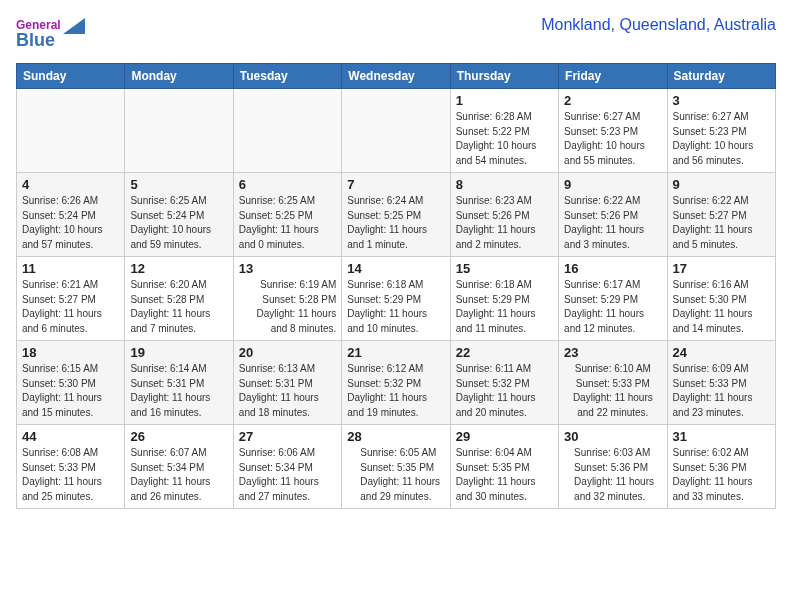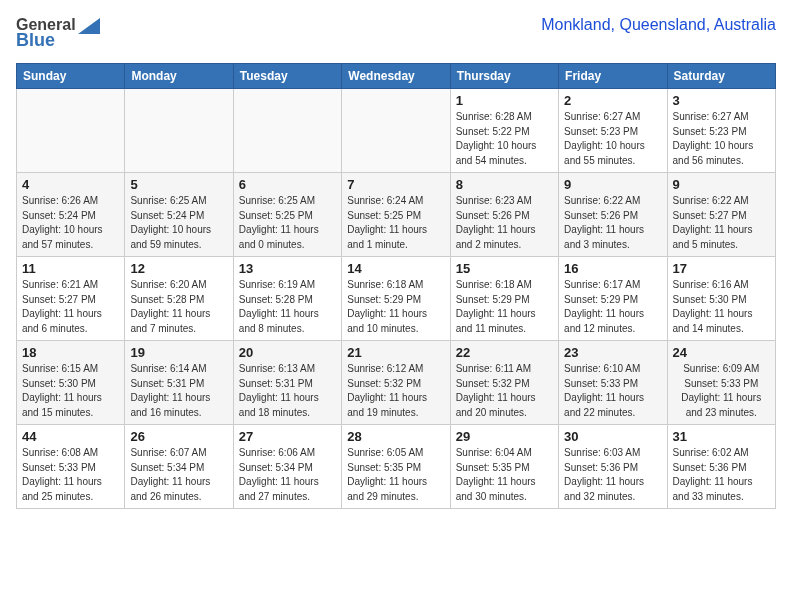--- a/index.html
+++ b/index.html
@@ -76,21 +76,21 @@
       color: #333;
       line-height: 1.45;
     }
   </style>
 </head>
 <body>
 
 <div class="header-area">
   <div class="logo">
     <div class="logo-row">
-      <span style="font-size:16px;font-weight:bold;color:#404040;">General</span>
+      <span style="font-size:12px;font-weight:bold;color:#a21caf;">General</span>
       <svg width="22" height="16" viewBox="0 0 22 16" style="margin-left:2px;margin-top:2px;">
         <polygon points="0,16 22,0 22,16" fill="#3472b5"></polygon>
       </svg>
     </div>
     <span style="font-size:18px;font-weight:bold;color:#3472b5;margin-top:-4px;">Blue</span>
   </div>
   <div class="title-area">
     <div class="location-title">Monkland, Queensland, Australia</div>
   </div>
 </div>
@@ -196,21 +196,21 @@
         </td>
         <td>
           <div class="day-number">12</div>
           <div class="cell-info" style="white-space: pre-line;">Sunrise: 6:20 AM
 Sunset: 5:28 PM
 Daylight: 11 hours
 and 7 minutes.</div>
         </td>
         <td>
           <div class="day-number">13</div>
-          <div class="cell-info" style="white-space: pre-line;">Sunrise: 6:19 AM
+          <div class="cell-info" style="white-space: pre-line; text-align: right;">Sunrise: 6:19 AM
 Sunset: 5:28 PM
 Daylight: 11 hours
 and 8 minutes.</div>
         </td>
         <td>
           <div class="day-number">14</div>
           <div class="cell-info" style="white-space: pre-line;">Sunrise: 6:18 AM
 Sunset: 5:29 PM
 Daylight: 11 hours
 and 10 minutes.</div>
@@ -268,28 +268,28 @@
         </td>
         <td>
           <div class="day-number">22</div>
           <div class="cell-info" style="white-space: pre-line;">Sunrise: 6:11 AM
 Sunset: 5:32 PM
 Daylight: 11 hours
 and 20 minutes.</div>
         </td>
         <td>
           <div class="day-number">23</div>
-          <div class="cell-info" style="white-space: pre-line;">Sunrise: 6:10 AM
+          <div class="cell-info" style="white-space: pre-line; text-align: center;">Sunrise: 6:10 AM
 Sunset: 5:33 PM
 Daylight: 11 hours
 and 22 minutes.</div>
         </td>
         <td>
           <div class="day-number">24</div>
-          <div class="cell-info" style="white-space: pre-line; text-align: center;">Sunrise: 6:09 AM
+          <div class="cell-info" style="white-space: pre-line;">Sunrise: 6:09 AM
 Sunset: 5:33 PM
 Daylight: 11 hours
 and 23 minutes.</div>
         </td>
       </tr>
       <tr>
         <td>
           <div class="day-number">44</div>
           <div class="cell-info" style="white-space: pre-line;">Sunrise: 6:08 AM
 Sunset: 5:33 PM
@@ -305,35 +305,35 @@
         </td>
         <td>
           <div class="day-number">27</div>
           <div class="cell-info" style="white-space: pre-line;">Sunrise: 6:06 AM
 Sunset: 5:34 PM
 Daylight: 11 hours
 and 27 minutes.</div>
         </td>
         <td>
           <div class="day-number">28</div>
-          <div class="cell-info" style="white-space: pre-line;">Sunrise: 6:05 AM
+          <div class="cell-info" style="white-space: pre-line; margin-left: 13px;">Sunrise: 6:05 AM
 Sunset: 5:35 PM
 Daylight: 11 hours
 and 29 minutes.</div>
         </td>
         <td>
           <div class="day-number">29</div>
           <div class="cell-info" style="white-space: pre-line;">Sunrise: 6:04 AM
 Sunset: 5:35 PM
 Daylight: 11 hours
 and 30 minutes.</div>
         </td>
         <td>
           <div class="day-number">30</div>
-          <div class="cell-info" style="white-space: pre-line;">Sunrise: 6:03 AM
+          <div class="cell-info" style="white-space: pre-line; margin-left: 10px;">Sunrise: 6:03 AM
 Sunset: 5:36 PM
 Daylight: 11 hours
 and 32 minutes.</div>
         </td>
         <td>
           <div class="day-number">31</div>
           <div class="cell-info" style="white-space: pre-line;">Sunrise: 6:02 AM
 Sunset: 5:36 PM
 Daylight: 11 hours
 and 33 minutes.</div>

